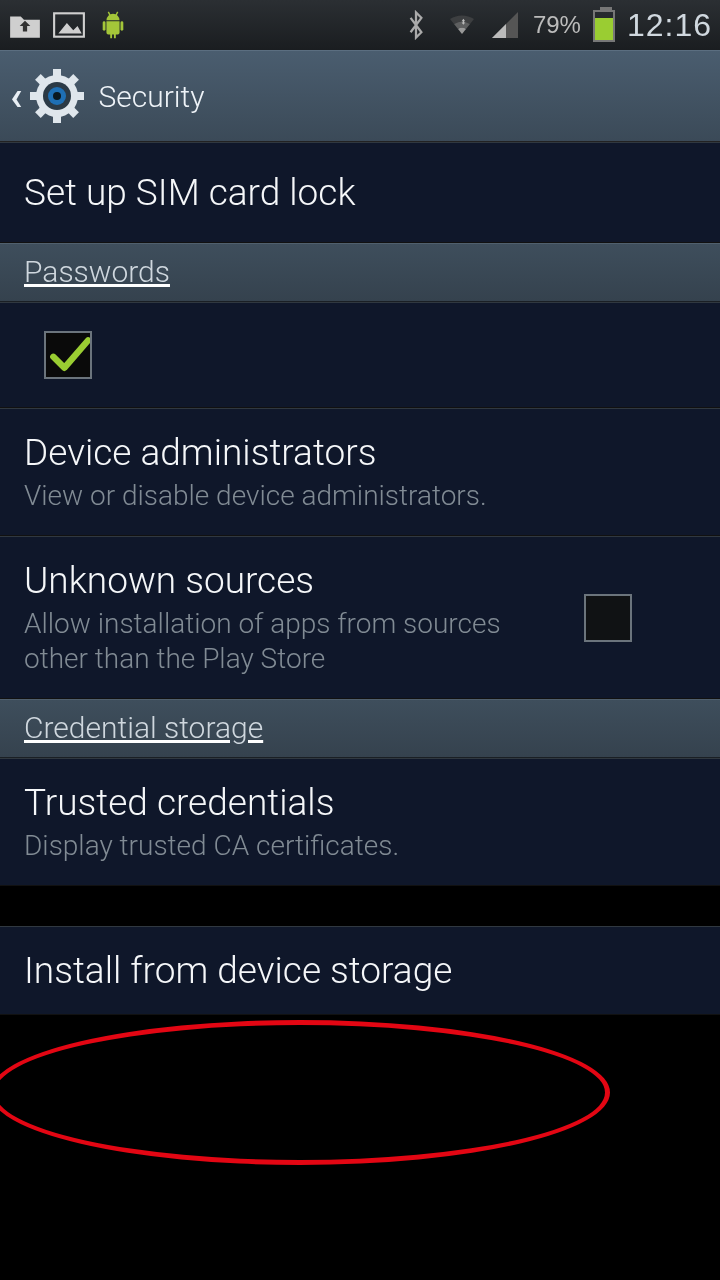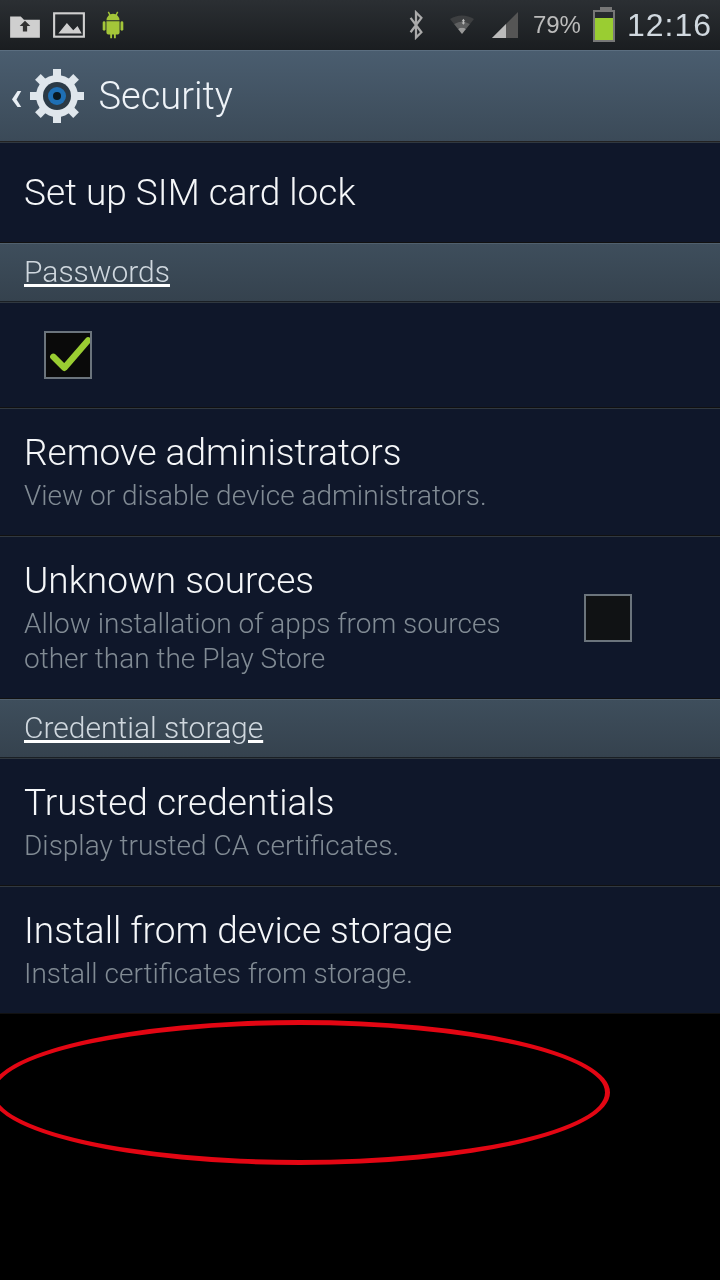--- a/index.html
+++ b/index.html
@@ -32,21 +32,21 @@
     display:flex;
     align-items:center;
     padding-left:10px;
     border-bottom:1px solid #222;
     border-top:1px solid #5b6e80;
   }
   .back-chev { font-size:40px; color:#e8eef4; margin-right:8px; font-weight:bold;}
   .gear {
     width:54px; height:54px; position:relative; margin-right:14px;
   }
-  .ab-title { font-size:38px; color:#eef3f8; font-weight:300;}
+  .ab-title { font-size:30px; color:#eef3f8; font-weight:300;}
   
   
   .list { }
   .item {
     background:#0f172a;
     border-top:1px solid #303840;
     border-bottom:1px solid #111;
     padding:22px 24px;
     display:flex;
     align-items:center;
@@ -190,21 +190,21 @@
     <div class="checkbox">
       <svg class="check-svg" viewBox="0 0 48 48">
         <path d="M8 26 L20 38 L46 8" fill="none" stroke="#9acd32" stroke-width="7" stroke-linecap="round" stroke-linejoin="round"></path>
       </svg>
     </div>
   </div>
 
 
   <div class="item">
     <div class="texts">
-      <div class="title">Remove administrators</div>
+      <div class="title">Device administrators</div>
       <div class="sub">View or disable device administrators.</div>
     </div>
   </div>
 
   <div class="item">
     <div class="texts" style="max-width:540px;">
       <div class="title">Unknown sources</div>
       <div class="sub">Allow installation of apps from sources other than the Play Store</div>
     </div>
     <div class="checkbox" style="background:#101214;"></div>
@@ -214,23 +214,22 @@
     <div class="ctitle">Credential storage</div>
   </div>
 
   <div class="item">
     <div class="texts">
       <div class="title">Trusted credentials</div>
       <div class="sub">Display trusted CA certificates.</div>
     </div>
   </div>
 
-  <div class="item" style="position:relative;">
+  <div class="item" style="position:relative;margin-top:40px;">
     <div class="texts">
       <div class="title">Install from device storage</div>
-      <div class="sub">Install certificates from storage.</div>
     </div>
   </div>
 
 
   <div class="ellipse" style="left:-10px; top:878px; width:620px; height:145px;"></div>
 
 </div>
 
 </body></html>

